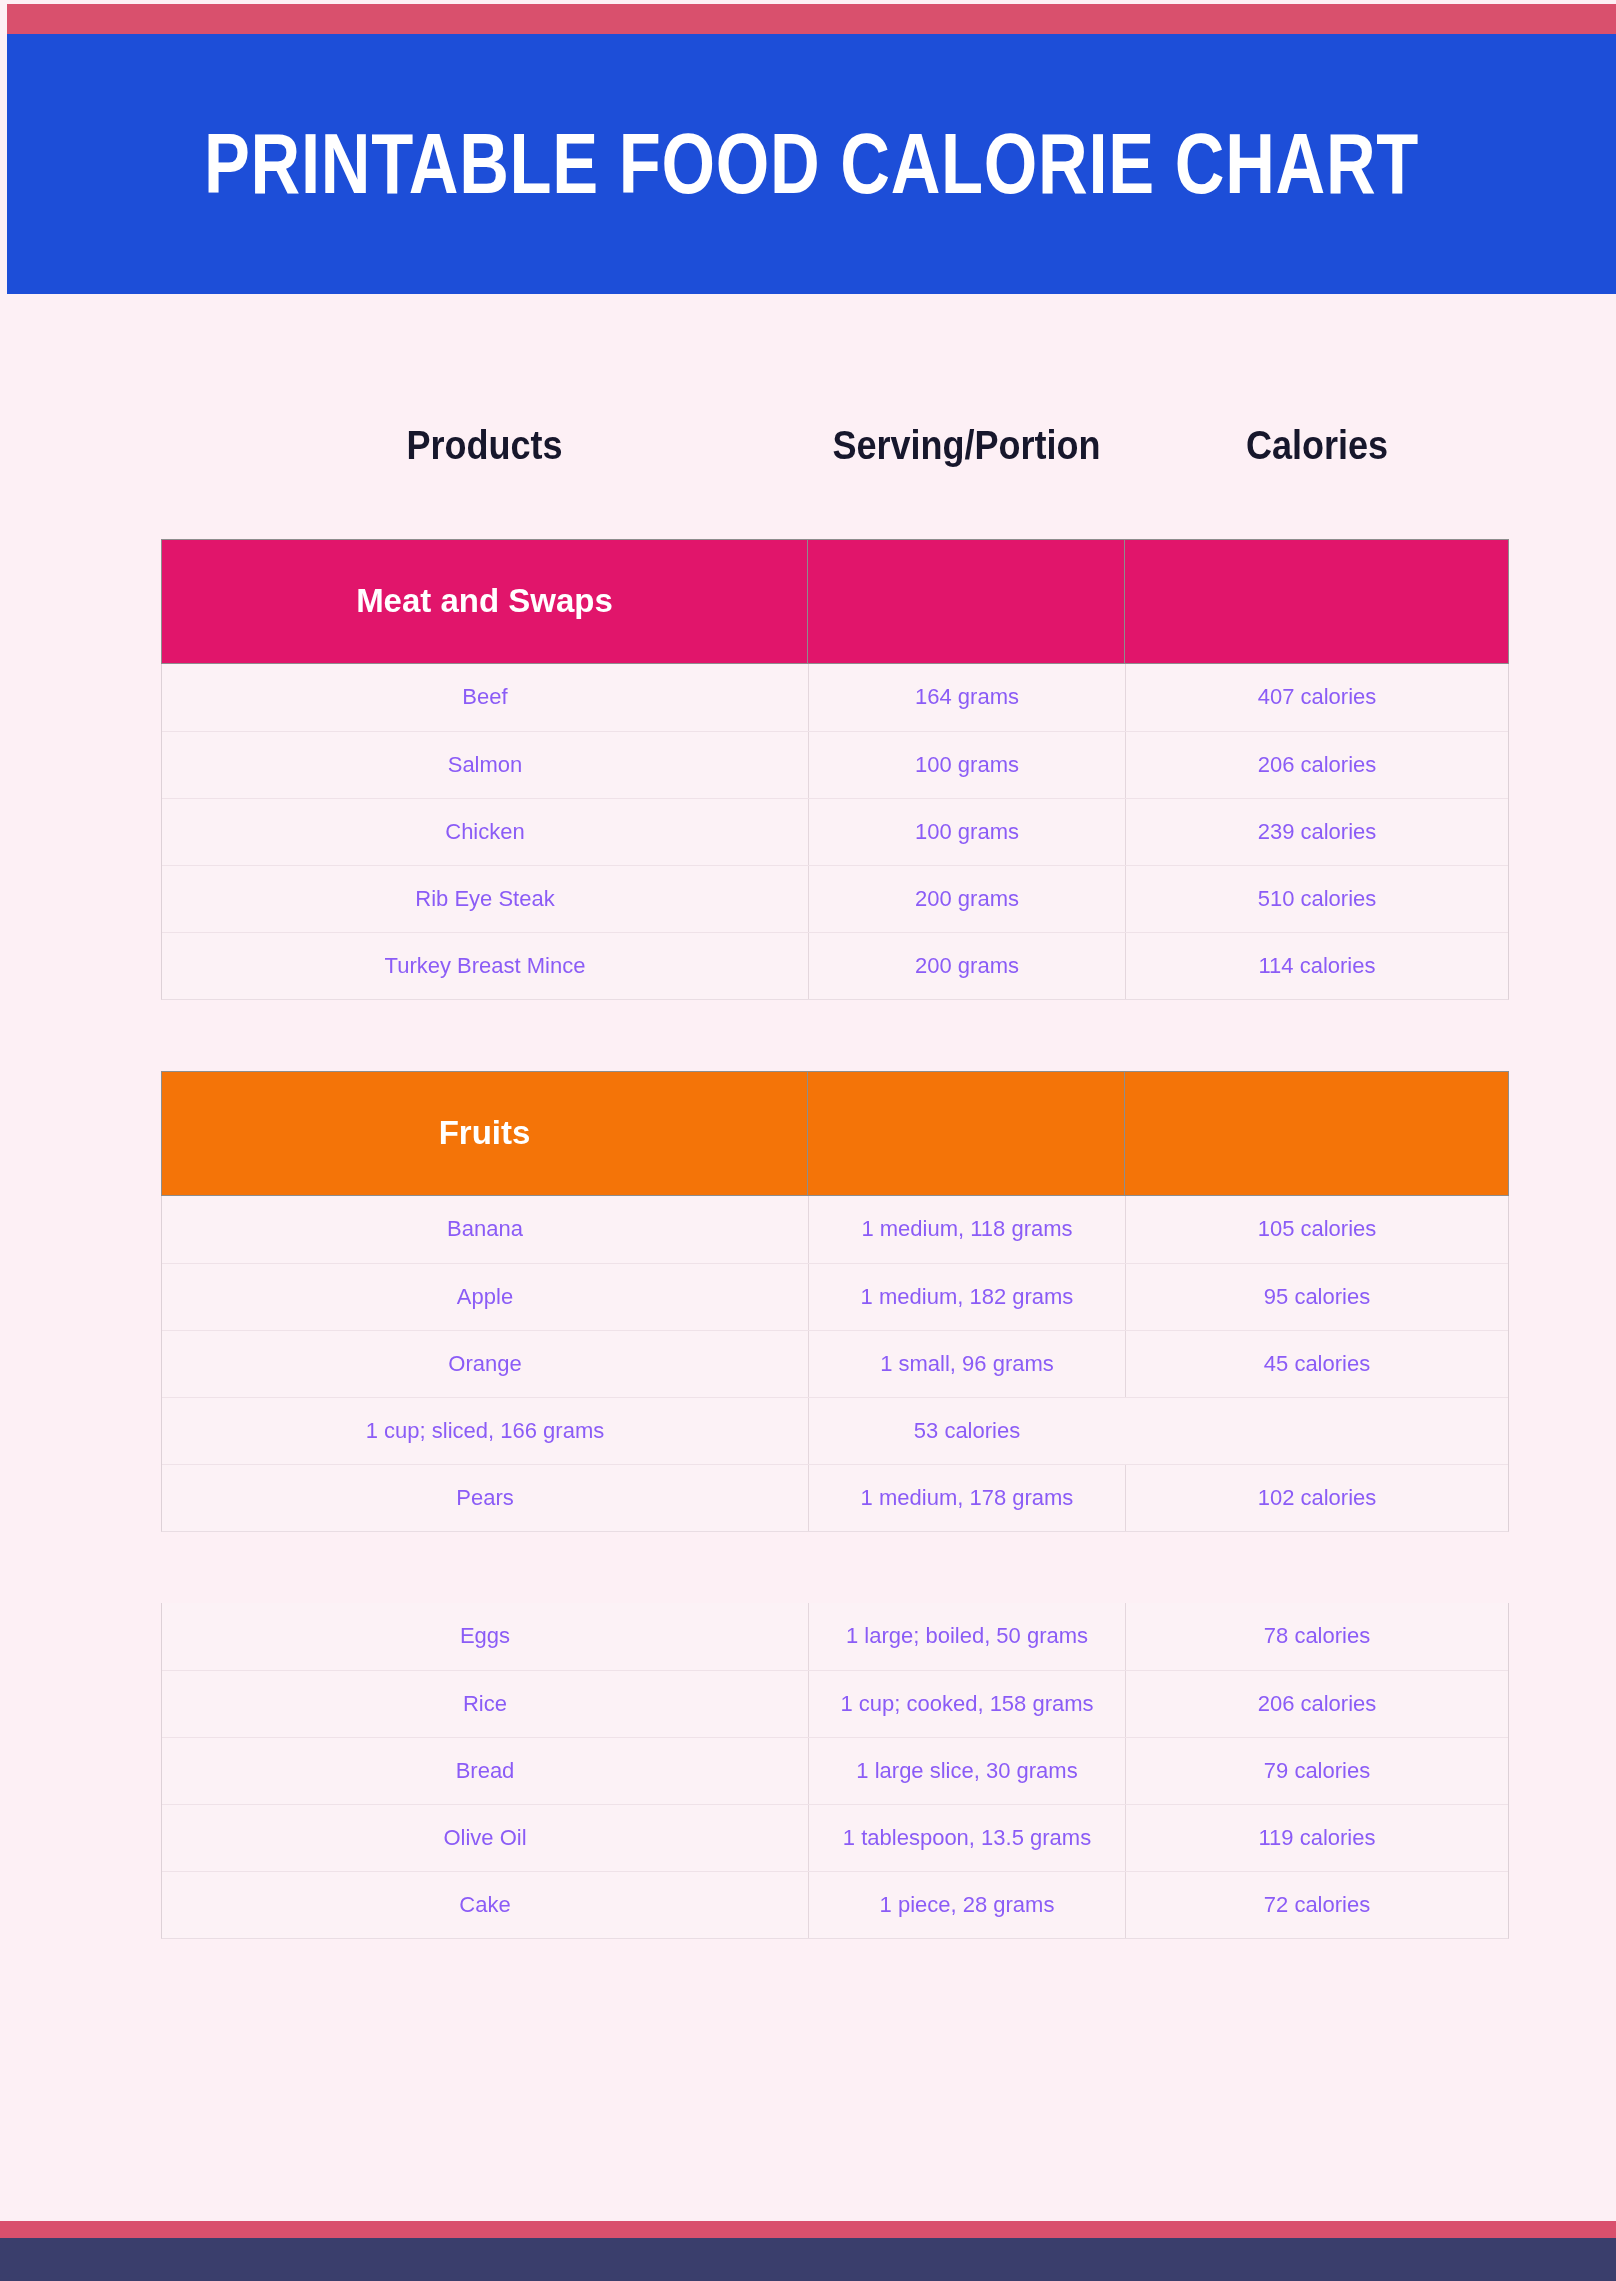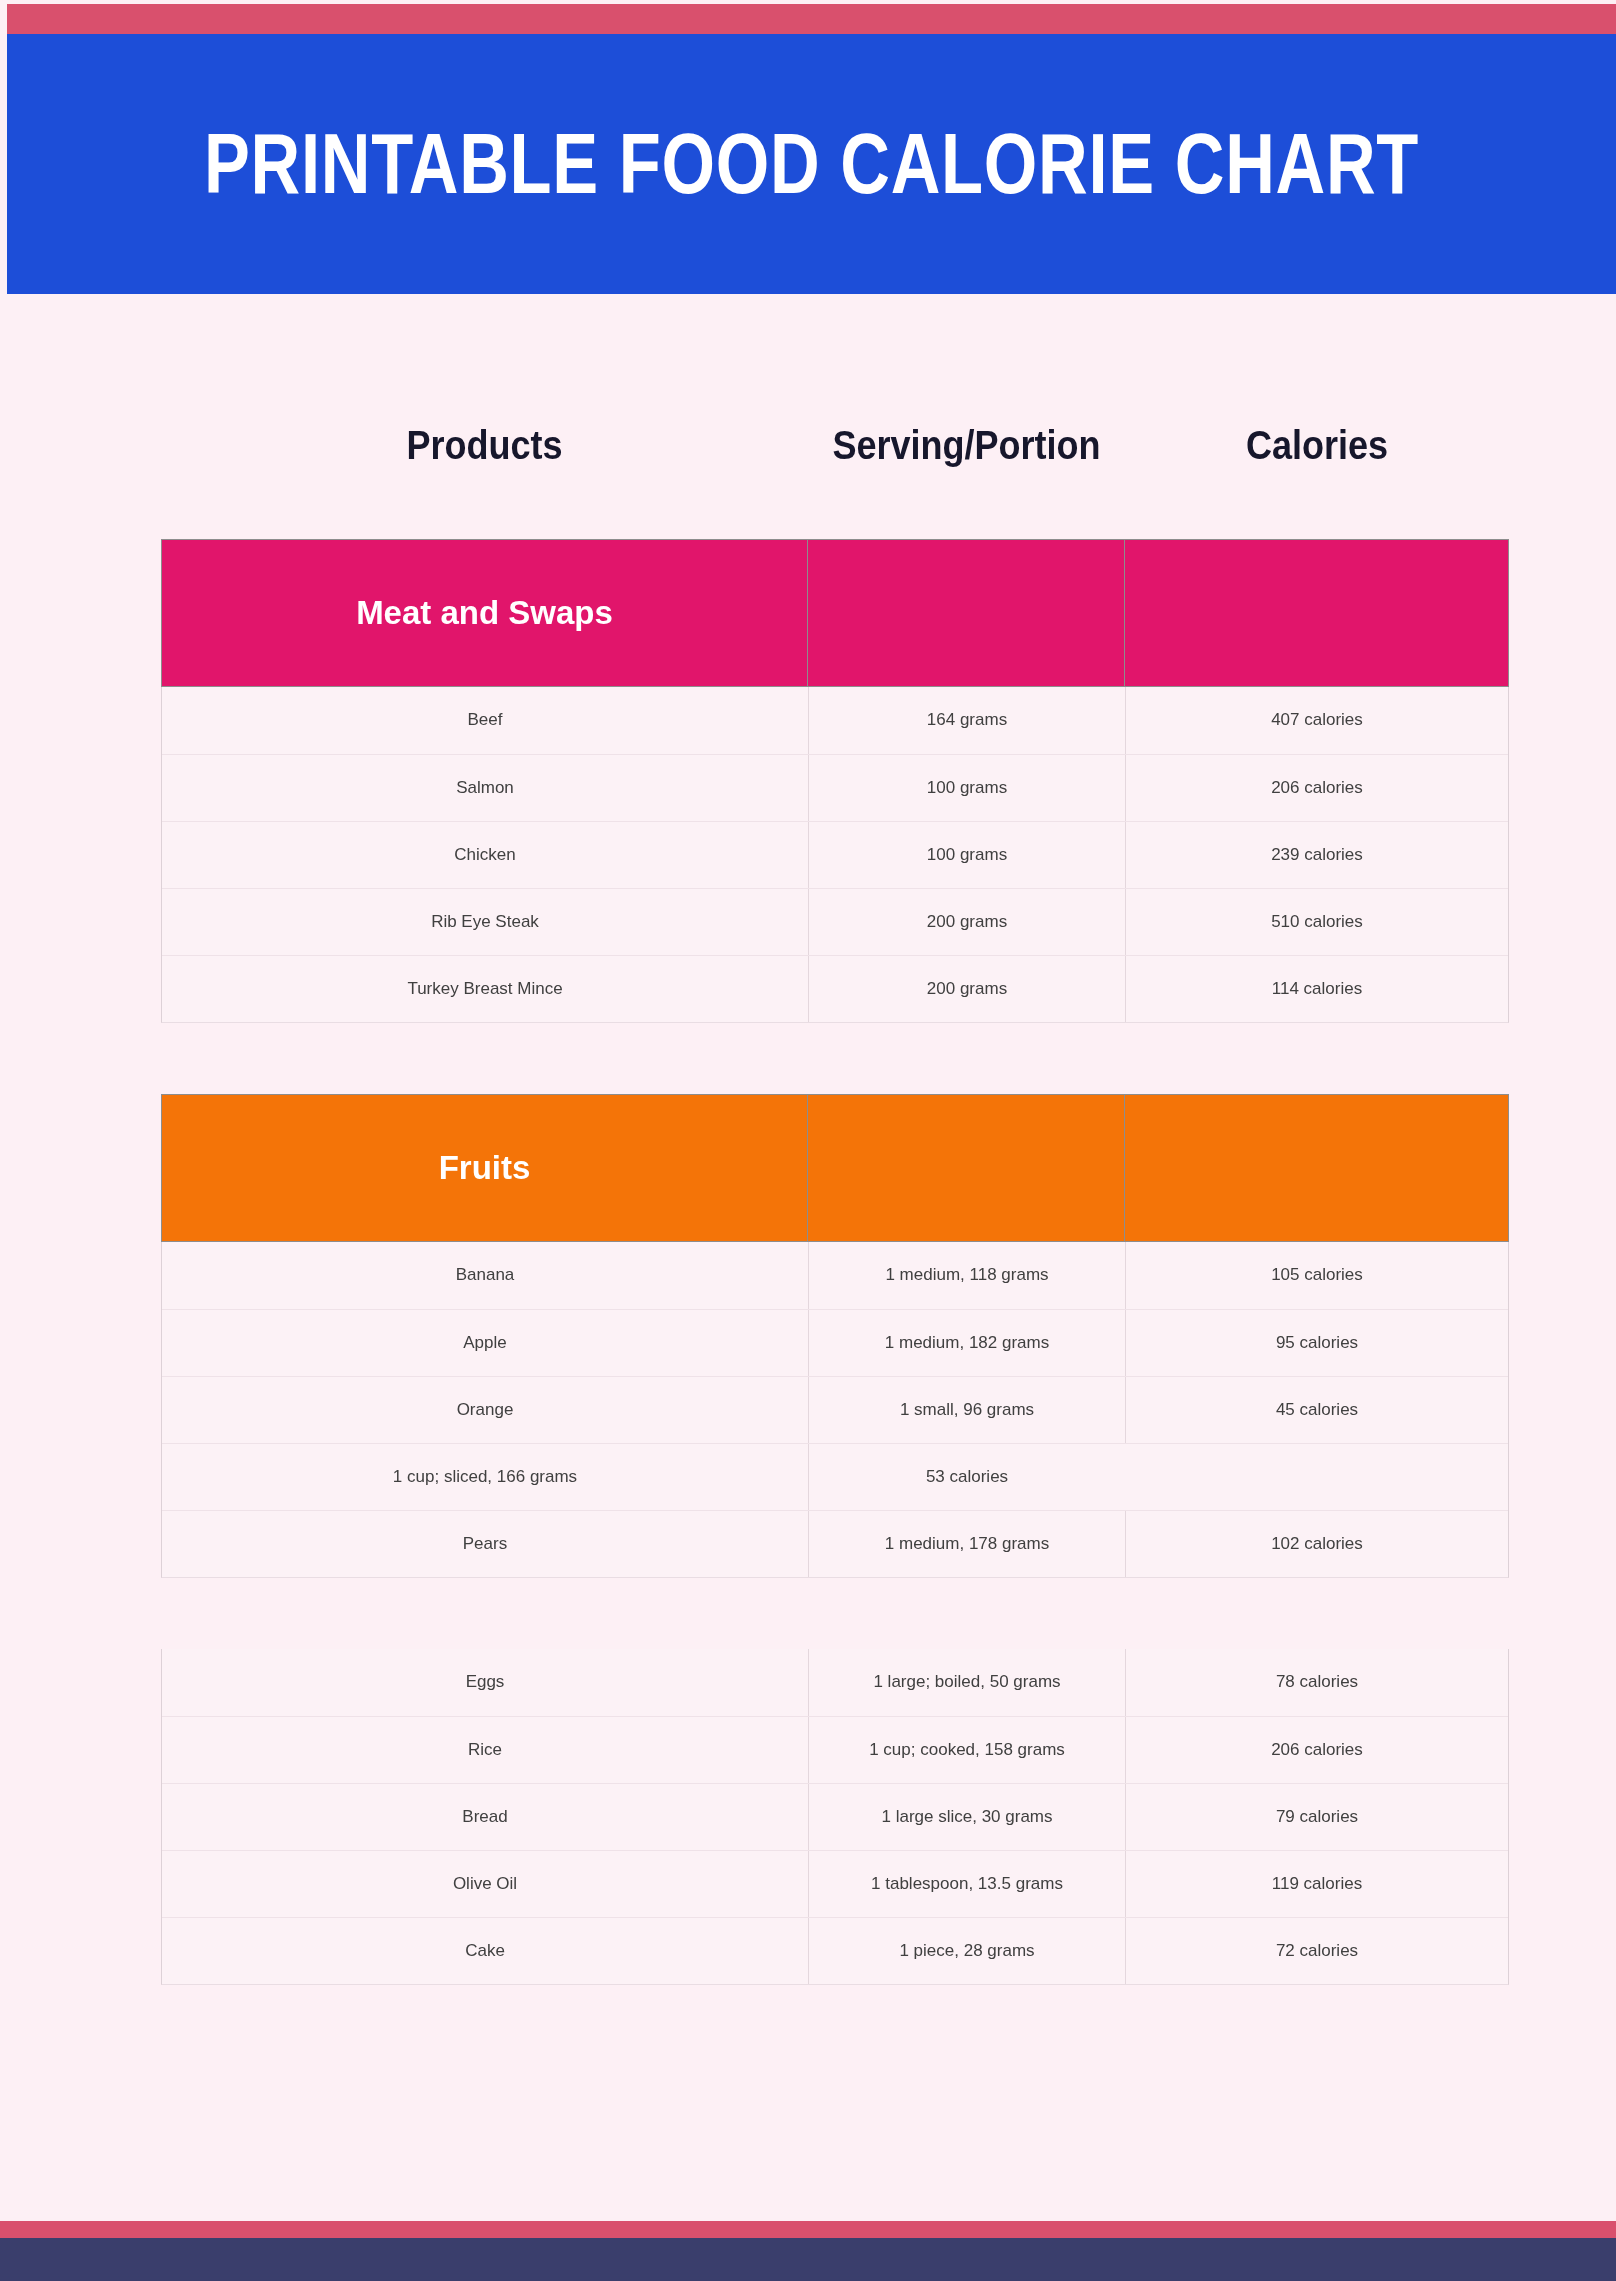--- a/index.html
+++ b/index.html
@@ -31,41 +31,41 @@
   }
   .col-header {
     text-align:center; font-size:40px; font-weight:800; color:#17172c;
     transform:scaleX(0.90); transform-origin:center; white-space:nowrap;
   }
 
   
   .food-table { margin-bottom:71px; }
   .t-header {
     display:grid; grid-template-columns:645px 317px 382px;
-    height:148px; border:1.8px solid #8d8d8d;
+    height:125px; border:1.8px solid #8d8d8d;
   }
   .t-header-cell {
     display:flex; align-items:center; justify-content:center;
     border-left:1.8px solid #8d8d8d;
   }
   .t-header-cell:first-child { border-left:none; }
   .t-header-label { color:#ffffff; font-size:33px; font-weight:700; }
 
   .t-body {
     border-left:0.9px solid #ddd1d7; border-right:0.9px solid #ddd1d7;
     border-bottom:0.9px solid #e9dde3;
   }
   .t-row {
     display:grid; grid-template-columns:646px 317px 383px;
     height:67px; background:#fcf2f6; border-top:1.8px solid #efe2e8;
   }
   .t-row:first-child { border-top:none; }
   .t-cell {
     display:flex; align-items:center; justify-content:center;
-    font-size:17px; color:#404040; border-left:0.9px solid #e4d7dd;
+    font-size:22px; color:#8b5cf6; border-left:0.9px solid #e4d7dd;
     white-space:nowrap;
   }
   .t-cell:first-child { border-left:none; }
 
   
   .footer-accent { position:absolute; left:0; bottom:43px; width:100%; height:17px; background:#d9506d; }
   .footer-navy   { position:absolute; left:0; bottom:0;    width:100%; height:43px; background:#3a3e6c; }
 </style>
 </head>
 <body>

